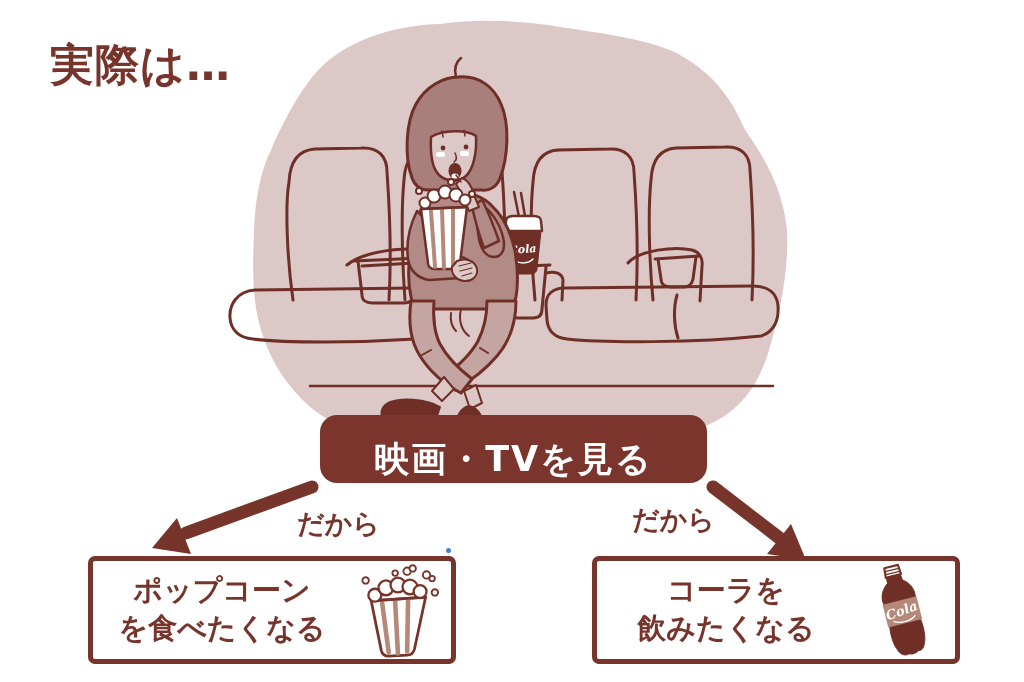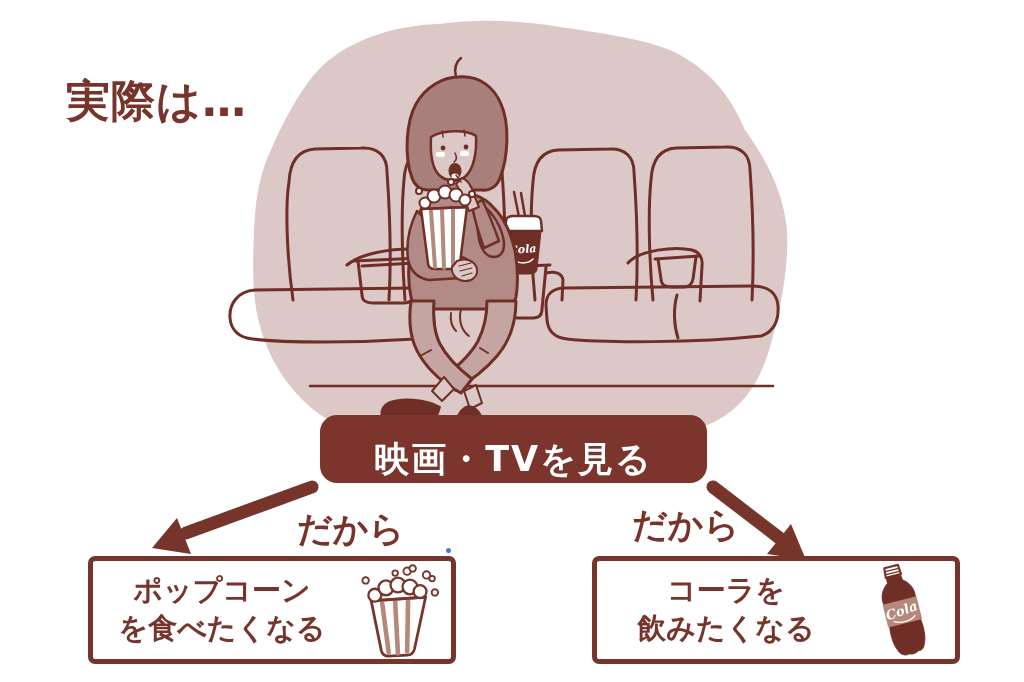--- a/index.html
+++ b/index.html
@@ -1,32 +1,32 @@
 <!DOCTYPE html>
 <html><head>
 <meta charset="utf-8">
 <style>
   html,body{margin:0;padding:0;background:#ffffff;}
   .canvas{
     position:relative;width:1024px;height:682px;overflow:hidden;background:#ffffff;
     font-family:"DejaVu Sans","Liberation Sans",sans-serif;
   }
   .title{
-    position:absolute;left:66px;top:36px;font-size:44px;font-weight:bold;
-    color:#76342b;letter-spacing:1px;z-index:3;margin-top:36px;
+    position:absolute;left:50px;top:36px;font-size:44px;font-weight:bold;
+    color:#76342b;letter-spacing:1px;z-index:3;
   }
   .illustration{position:absolute;left:225px;top:10px;width:575px;height:445px;z-index:1;}
   .arrows{position:absolute;left:0;top:0;width:1024px;height:682px;z-index:2;pointer-events:none;}
   .cause{
     position:absolute;left:320px;top:415px;width:387px;height:68px;background:#7b352c;
     border-radius:17px;color:#ffffff;font-size:35px;font-weight:bold;letter-spacing:2px;
     display:flex;align-items:flex-end;justify-content:center;z-index:3;
   }
   .dakara{
-    position:absolute;font-size:35px;font-weight:bold;color:#76342b;z-index:3;
+    position:absolute;font-size:27px;font-weight:bold;color:#76342b;z-index:3;
   }
   .dakara.left{left:297px;top:506px;}
   .dakara.right{left:632px;top:502px;}
   .effect{
     position:absolute;top:556px;width:368px;height:108px;background:#ffffff;
     border:5px solid #76342b;border-radius:7px;box-sizing:border-box;
     display:flex;align-items:center;z-index:3;
   }
   .effect.left{left:88px;}
   .effect.right{left:568px;margin-left:24px;}

